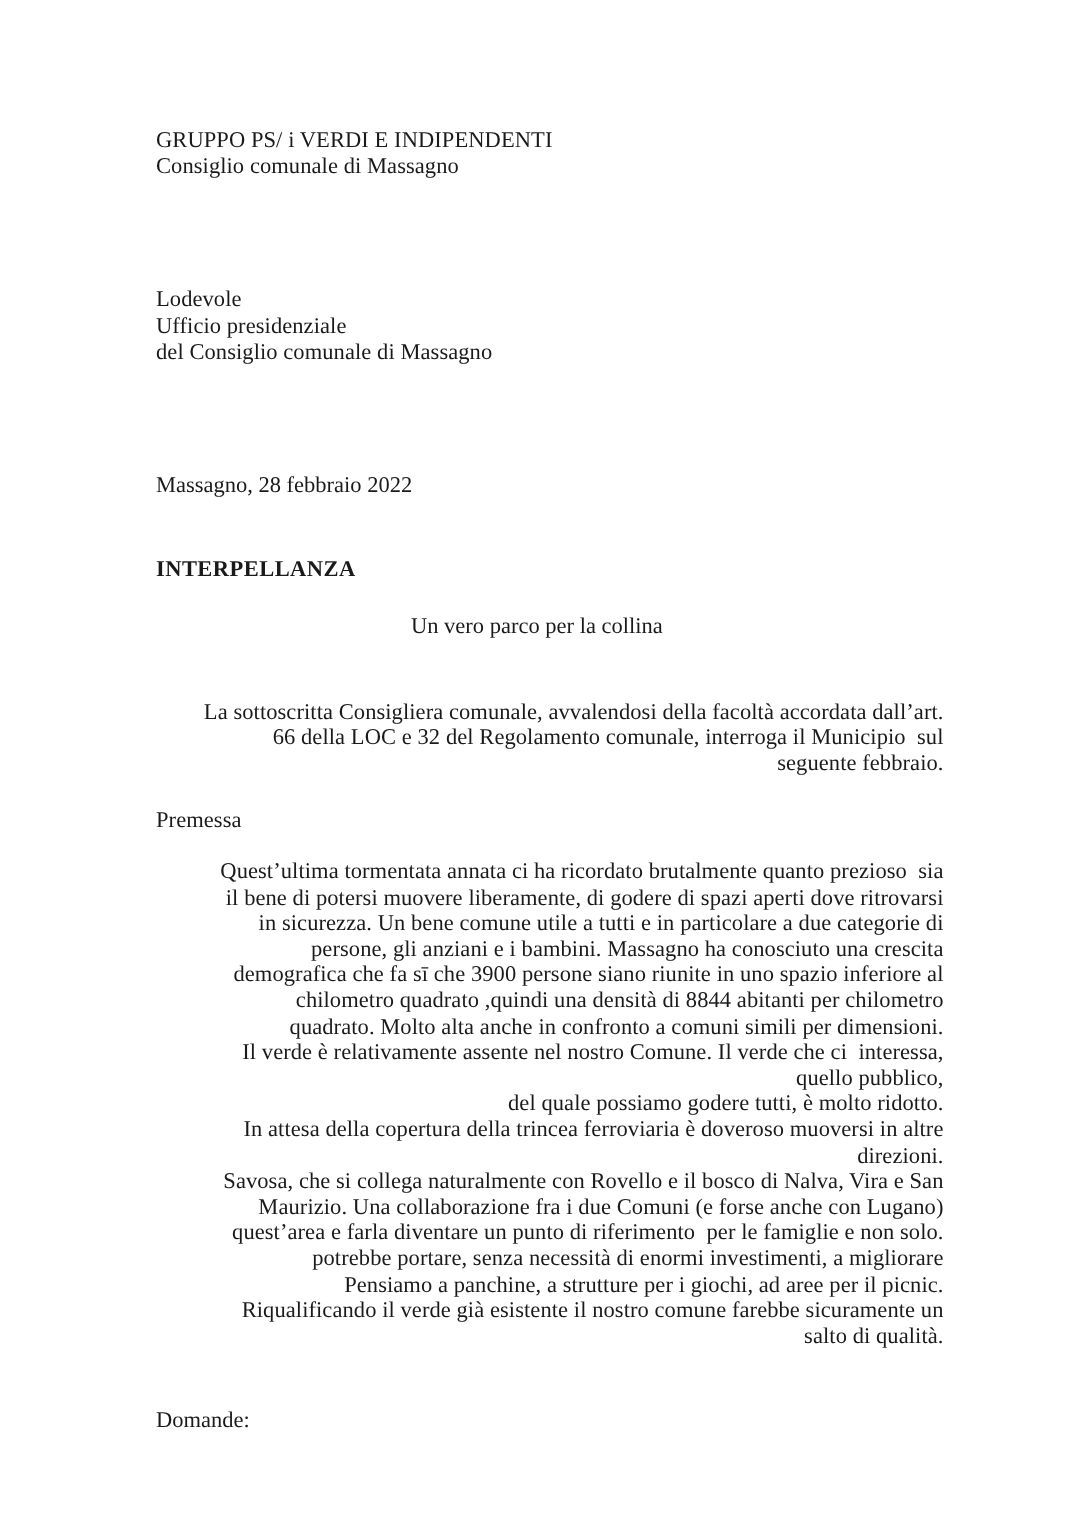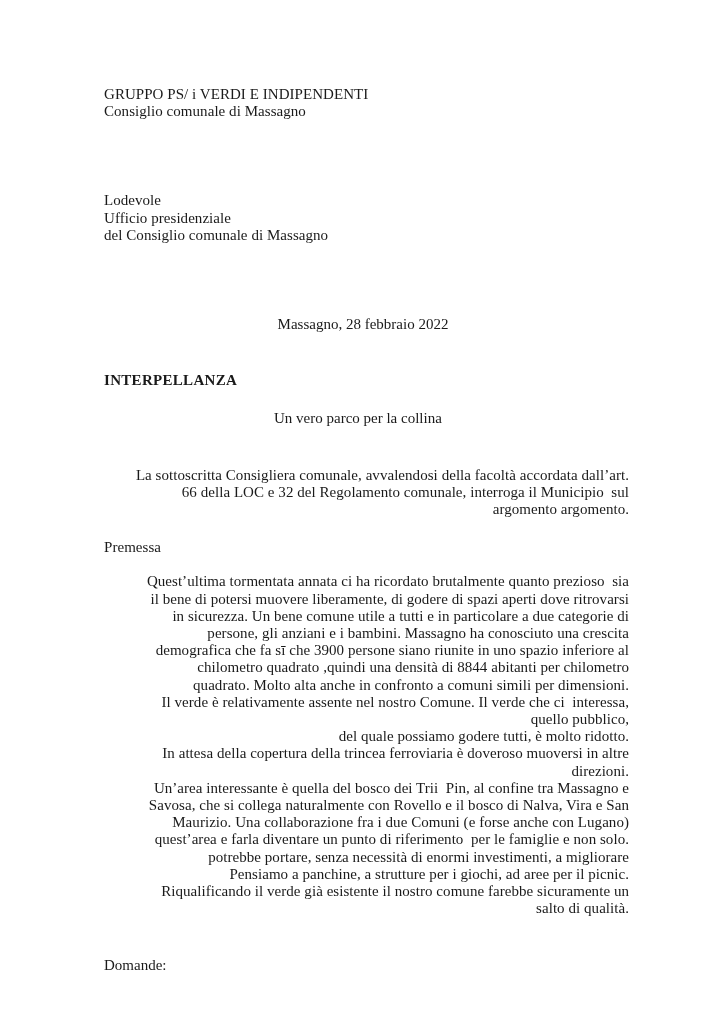--- a/index.html
+++ b/index.html
@@ -41,21 +41,21 @@
   .header-block { margin-bottom: 0; }
 
   .gap-lg { height: 72px; }
   .gap-md { height: 39px; }
   .gap-sm { height: 21px; }
   .gap-xs { height: 17px; }
 
   .date-line {
     font-size: 15px;
     line-height: 17.2px;
-    text-align: center;
+    text-align: left;
     padding-right: 7px;
   }
   .interpellanza {
     font-size: 15px;
     line-height: 17.2px;
     letter-spacing: 0.3px;
     font-weight: bold;
   }
   .subtitle {
     font-size: 15px;
@@ -97,21 +97,21 @@
 
     <div class="gap-sm"></div>
 
     <div class="subtitle">Un vero parco per la collina</div>
 
     <div class="gap-md"></div>
 
     <div class="block para">
       <div class="line">La sottoscritta Consigliera comunale, avvalendosi della facoltà accordata dall’art.</div>
       <div class="line">66 della LOC e 32 del Regolamento comunale, interroga il Municipio  sul</div>
-      <div class="line">argomento argomento.</div>
+      <div class="line">seguente febbraio.</div>
     </div>
 
     <div class="gap-sm"></div>
 
     <div class="line">Premessa</div>
 
     <div class="gap-xs"></div>
 
     <div class="block para" id="premessa-body">
         <div class="line">Quest’ultima tormentata annata ci ha ricordato brutalmente quanto prezioso  sia</div>
@@ -119,21 +119,20 @@
         <div class="line">in sicurezza. Un bene comune utile a tutti e in particolare a due categorie di</div>
         <div class="line">persone, gli anziani e i bambini. Massagno ha conosciuto una crescita</div>
         <div class="line">demografica che fa sī che 3900 persone siano riunite in uno spazio inferiore al</div>
         <div class="line">chilometro quadrato ,quindi una densità di 8844 abitanti per chilometro</div>
         <div class="line">quadrato. Molto alta anche in confronto a comuni simili per dimensioni.</div>
         <div class="line">Il verde è relativamente assente nel nostro Comune. Il verde che ci  interessa,</div>
         <div class="line">quello pubblico,</div>
         <div class="line"> del quale possiamo godere tutti, è molto ridotto.</div>
         <div class="line">In attesa della copertura della trincea ferroviaria è doveroso muoversi in altre</div>
         <div class="line">direzioni.</div>
-        <div class="line">Un’area interessante è quella del bosco dei Trii  Pin, al confine tra Massagno e</div>
         <div class="line">Savosa, che si collega naturalmente con Rovello e il bosco di Nalva, Vira e San</div>
         <div class="line">Maurizio. Una collaborazione fra i due Comuni (e forse anche con Lugano)</div>
         <div class="line">quest’area e farla diventare un punto di riferimento  per le famiglie e non solo.</div>
         <div class="line">potrebbe portare, senza necessità di enormi investimenti, a migliorare</div>
         <div class="line">Pensiamo a panchine, a strutture per i giochi, ad aree per il picnic.</div>
         <div class="line">Riqualificando il verde già esistente il nostro comune farebbe sicuramente un</div>
         <div class="line">salto di qualità.</div>
       </div>
 
     <div class="gap-md"></div>

